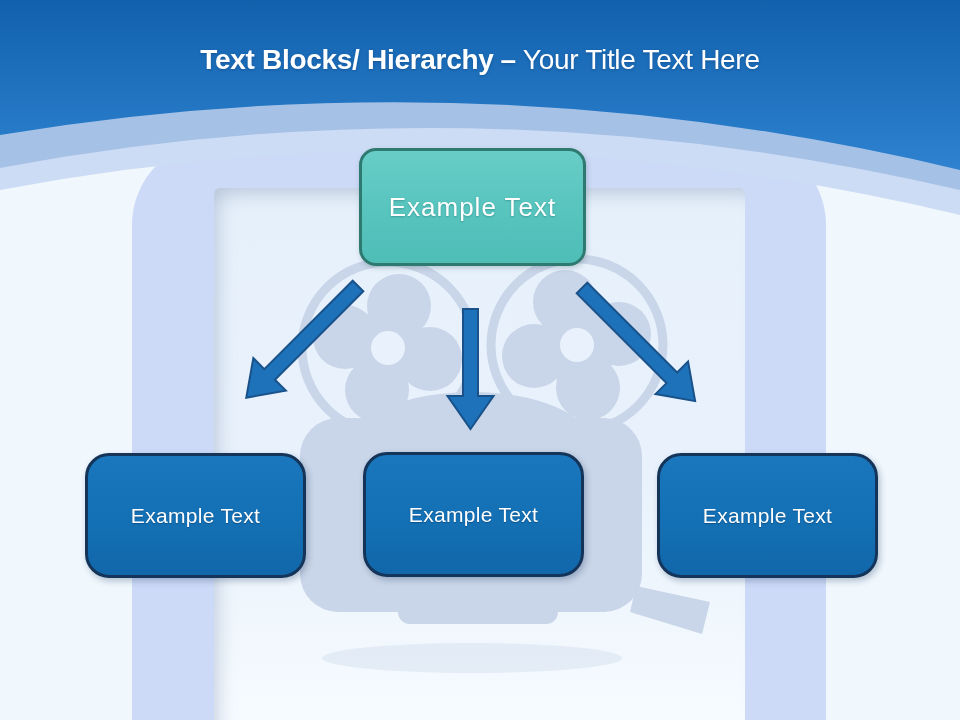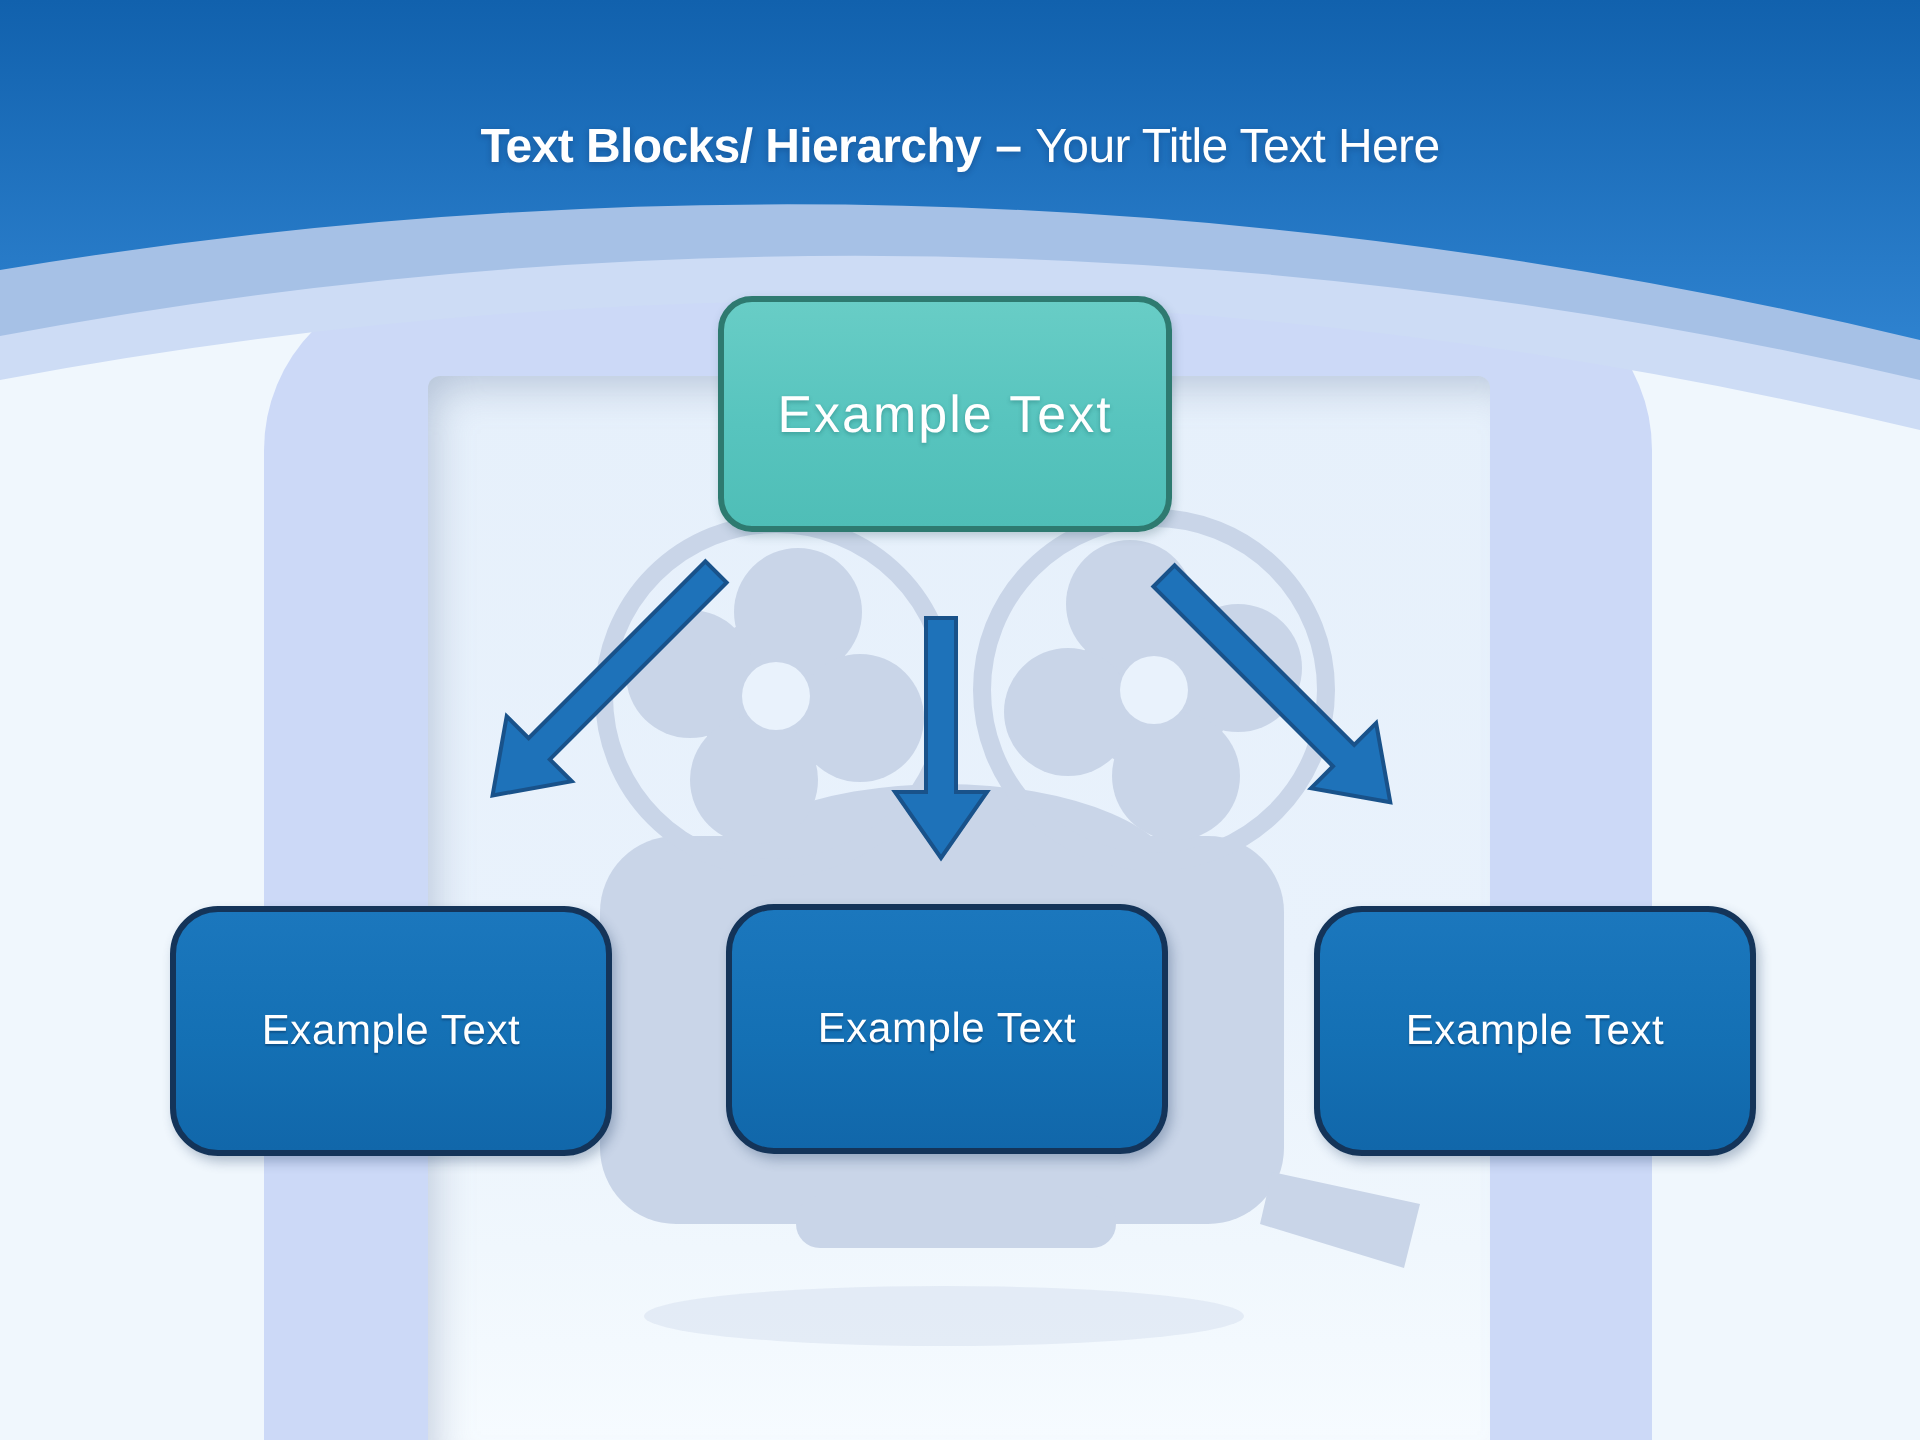--- a/index.html
+++ b/index.html
@@ -26,22 +26,22 @@
     position:absolute;left:214px;top:188px;width:531px;height:532px;
     border-radius:6px 6px 0 0;
     background:linear-gradient(180deg,#e6f0fb 0%,#e9f2fc 55%,#f0f7fd 82%,#f6fbff 100%);
     box-shadow:inset 10px 12px 20px -8px rgba(110,130,165,.40);
   }
 
   .watermark-svg,.arrows-svg{position:absolute;left:0;top:0;width:960px;height:720px;display:block;}
 
   
   .title{
-    position:absolute;left:0;top:54px;width:960px;
-    text-align:center;color:#ffffff;font-size:24px;line-height:40px;
+    position:absolute;left:0;top:40px;width:960px;
+    text-align:center;color:#ffffff;font-size:28px;line-height:40px;
     text-shadow:0 1px 3px rgba(0,20,60,.25);
     letter-spacing:-.3px;
     white-space:nowrap;
   }
   .title .t-bold{font-weight:700;}
   .title .t-dash{font-weight:700;margin:0 7px;}
   .title .t-reg{font-weight:400;}
 
   
   .root-box{

